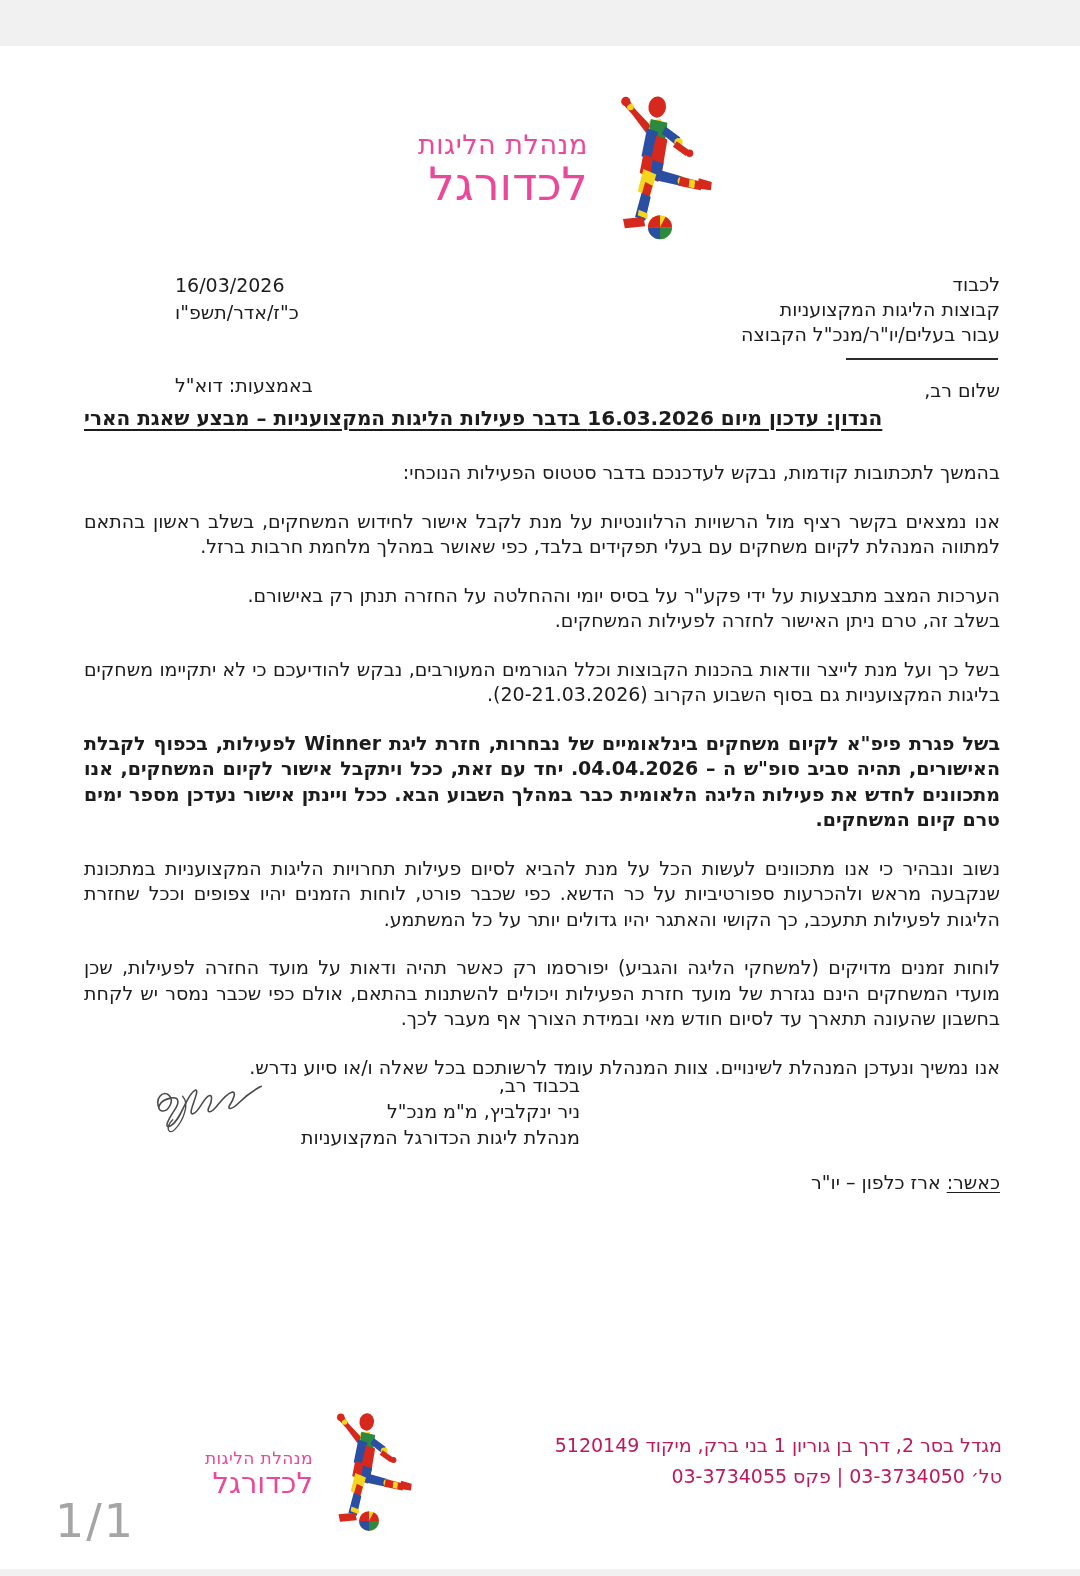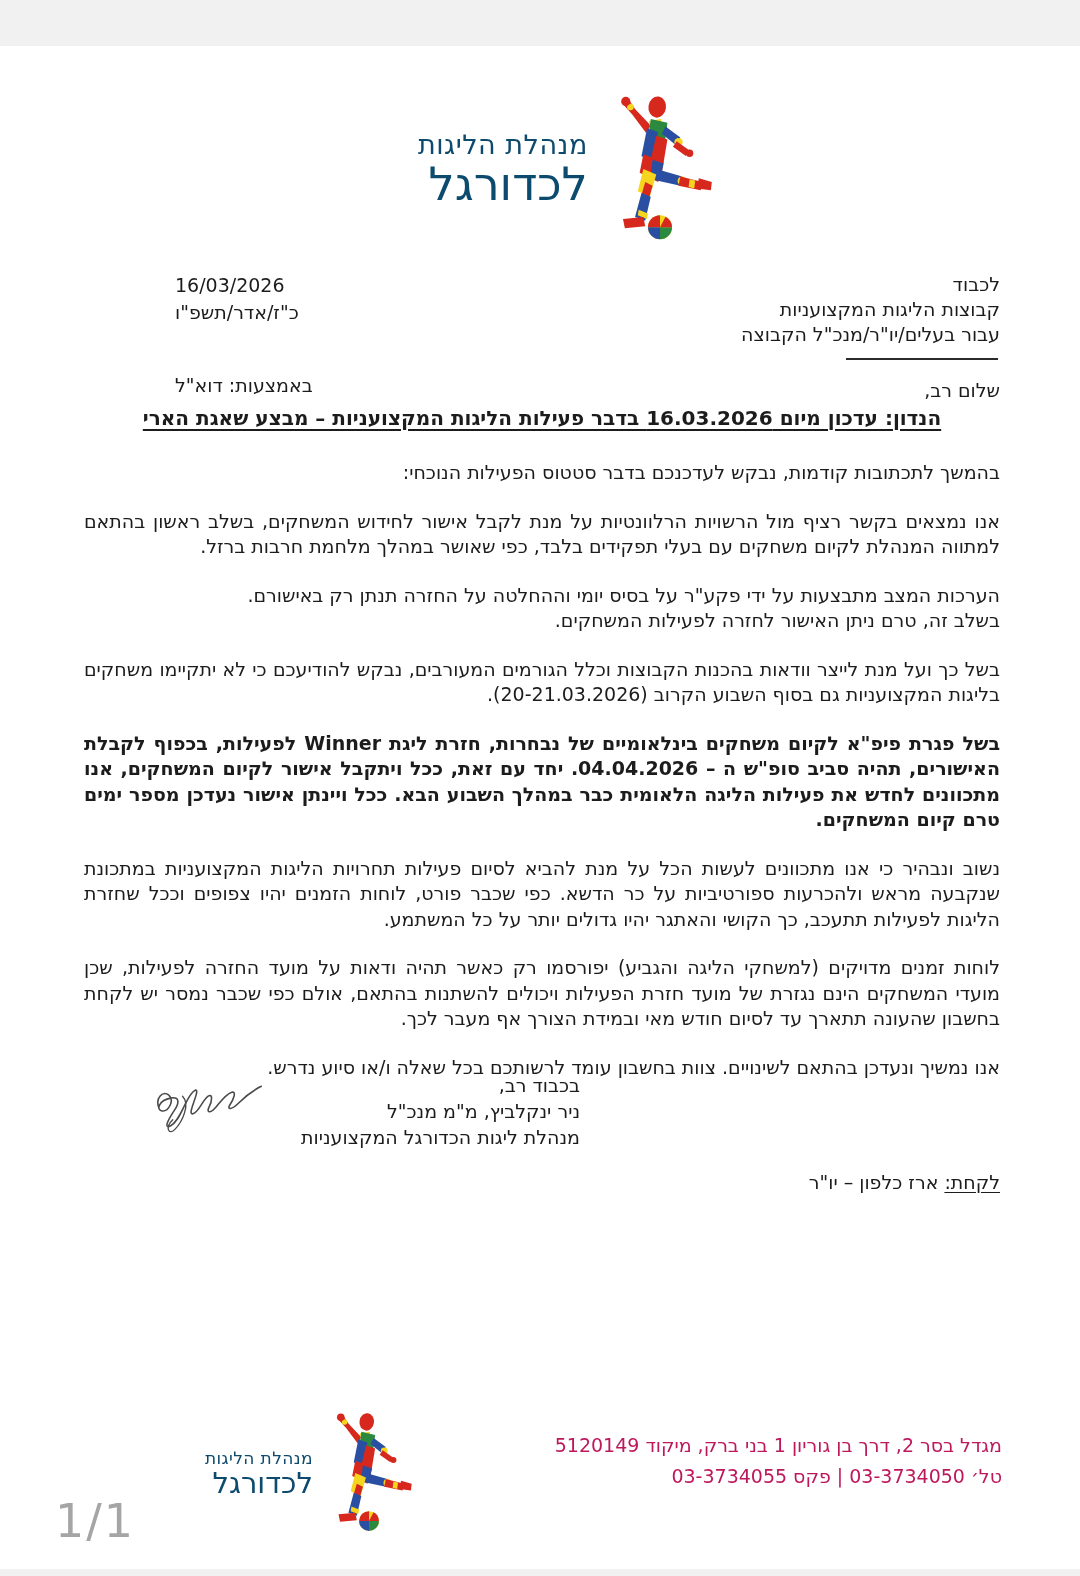--- a/index.html
+++ b/index.html
@@ -9,35 +9,35 @@
     font-family:"DejaVu Sans","Liberation Sans",sans-serif;
     color:#1c1c1c;
   }
   .chrome-bar{position:absolute;left:0;width:1080px;background:#f1f1f2;}
   .chrome-top{top:0;height:46px;}
   .chrome-bottom{bottom:0;height:7px;}
 
   
   .logo{display:flex;align-items:center;direction:ltr;}
   .logo-header{position:absolute;top:95px;left:418px;}
-  .logo-text{text-align:right;margin-right:6px;color:#0c4a6e;}
+  .logo-text{text-align:right;margin-right:6px;color:#ec4899;}
   .logo-header .logo-line1{font-size:27px;letter-spacing:.5px;}
   .logo-header .logo-line2{font-size:46px;font-weight:500;line-height:1.05;}
   .logo-header svg.player{width:132px;height:148px;}
 
   
   .meta-left{position:absolute;top:272px;left:175px;font-size:19px;line-height:27px;text-align:left;direction:rtl;}
   .meta-left .via{margin-top:46px;}
   .meta-right{position:absolute;top:272px;right:80px;font-size:19px;line-height:25px;text-align:right;direction:rtl;}
   .recipient-underline{border-bottom:2px solid #2b2b2b;width:152px;margin:10px 2px 4px auto;height:1px;}
   .greeting{margin-top:18px;}
 
   
   .letter-body{position:absolute;top:406px;right:80px;left:84px;direction:rtl;}
-  .subject{font-size:20px;font-weight:bold;text-decoration:underline;text-underline-offset:4px;margin:0 0 30px;text-align:center;}
+  .subject{font-size:20px;font-weight:bold;text-decoration:underline;text-underline-offset:4px;margin:0 0 30px;text-align:left;}
   .para{font-size:19px;line-height:25.5px;margin:14px 0 23px;text-align:justify;white-space:pre-line;}
   .para.bold{font-weight:bold;}
 
   
   .signature{position:absolute;top:1072px;right:500px;direction:rtl;text-align:right;font-size:19px;line-height:26px;margin-left:29px;}
   .signature .scribble{position:absolute;left:-148px;top:2px;width:128px;height:62px;}
 
   
   .copy-line{position:absolute;top:1171px;right:80px;direction:rtl;font-size:19px;}
   .copy-label{text-decoration:underline;text-underline-offset:3px;}
@@ -126,35 +126,35 @@
 <div class="letter-body">
   <div class="subject">הנדון: עדכון מיום 16.03.2026 בדבר פעילות הליגות המקצועניות – מבצע שאגת הארי</div>
   <p class="para">בהמשך לתכתובות קודמות, נבקש לעדכנכם בדבר סטטוס הפעילות הנוכחי:</p>
   <p class="para">אנו נמצאים בקשר רציף מול הרשויות הרלוונטיות על מנת לקבל אישור לחידוש המשחקים, בשלב ראשון בהתאם למתווה המנהלת לקיום משחקים עם בעלי תפקידים בלבד, כפי שאושר במהלך מלחמת חרבות ברזל.</p>
   <p class="para">הערכות המצב מתבצעות על ידי פקע"ר על בסיס יומי וההחלטה על החזרה תנתן רק באישורם.
 בשלב זה, טרם ניתן האישור לחזרה לפעילות המשחקים.</p>
   <p class="para">בשל כך ועל מנת לייצר וודאות בהכנות הקבוצות וכלל הגורמים המעורבים, נבקש להודיעכם כי לא יתקיימו משחקים בליגות המקצועניות גם בסוף השבוע הקרוב (20-21.03.2026).</p>
   <p class="para bold">בשל פגרת פיפ"א לקיום משחקים בינלאומיים של נבחרות, חזרת ליגת Winner לפעילות, בכפוף לקבלת האישורים, תהיה סביב סופ"ש ה – 04.04.2026. יחד עם זאת, ככל ויתקבל אישור לקיום המשחקים, אנו מתכוונים לחדש את פעילות הליגה הלאומית כבר במהלך השבוע הבא. ככל ויינתן אישור נעדכן מספר ימים טרם קיום המשחקים.</p>
   <p class="para">נשוב ונבהיר כי אנו מתכוונים לעשות הכל על מנת להביא לסיום פעילות תחרויות הליגות המקצועניות במתכונת שנקבעה מראש ולהכרעות ספורטיביות על כר הדשא. כפי שכבר פורט, לוחות הזמנים יהיו צפופים וככל שחזרת הליגות לפעילות תתעכב, כך הקושי והאתגר יהיו גדולים יותר על כל המשתמע.</p>
   <p class="para">לוחות זמנים מדויקים (למשחקי הליגה והגביע) יפורסמו רק כאשר תהיה ודאות על מועד החזרה לפעילות, שכן מועדי המשחקים הינם נגזרת של מועד חזרת הפעילות ויכולים להשתנות בהתאם, אולם כפי שכבר נמסר יש לקחת בחשבון שהעונה תתארך עד לסיום חודש מאי ובמידת הצורך אף מעבר לכך.</p>
-  <p class="para">אנו נמשיך ונעדכן בהתאם לשינויים. צוות בחשבון עומד לרשותכם בכל שאלה ו/או סיוע נדרש.</p>
+  <p class="para">אנו נמשיך ונעדכן המנהלת לשינויים. צוות המנהלת עומד לרשותכם בכל שאלה ו/או סיוע נדרש.</p>
 </div>
 
 <div class="signature">
   <svg class="scribble" viewBox="0 0 130 62">
     <path d="M6 34 C2 24 10 16 16 21 C22 26 16 38 9 37 C3 36 6 26 18 24 C28 22 26 30 22 36 C16 45 10 56 18 52 C26 48 30 34 36 24 C40 17 46 12 44 20 C42 28 36 40 40 40 C46 40 50 26 56 22 C61 19 60 27 57 33 C54 39 58 40 64 33 C69 27 74 20 80 18 C85 17 82 25 78 31 C75 36 80 36 87 29 C93 23 102 16 110 12" stroke="#4a4a4a" fill="none" stroke-width="1.6" stroke-linecap="round"></path>
     <path d="M30 22 C38 30 30 48 22 56 C16 62 12 54 20 46" stroke="#4a4a4a" fill="none" stroke-width="1.4" stroke-linecap="round"></path>
   </svg>
   <div>בכבוד רב,</div>
   <div>ניר ינקלביץ, מ"מ מנכ"ל</div>
   <div>מנהלת ליגות הכדורגל המקצועניות</div>
 </div>
 
 <div class="copy-line">
-  <span class="copy-label">לקחת:</span><span> ארז כלפון – יו"ר</span>
+  <span class="copy-label">כאשר:</span><span> ארז כלפון – יו"ר</span>
 </div>
 
 <div class="logo logo-footer">
   <div class="logo-text">
     <div class="logo-line1">מנהלת הליגות</div>
     <div class="logo-line2">לכדורגל</div>
   </div>
   <svg class="player" viewBox="0 0 120 160">
       <use href="#playerfig"></use>
     </svg>

